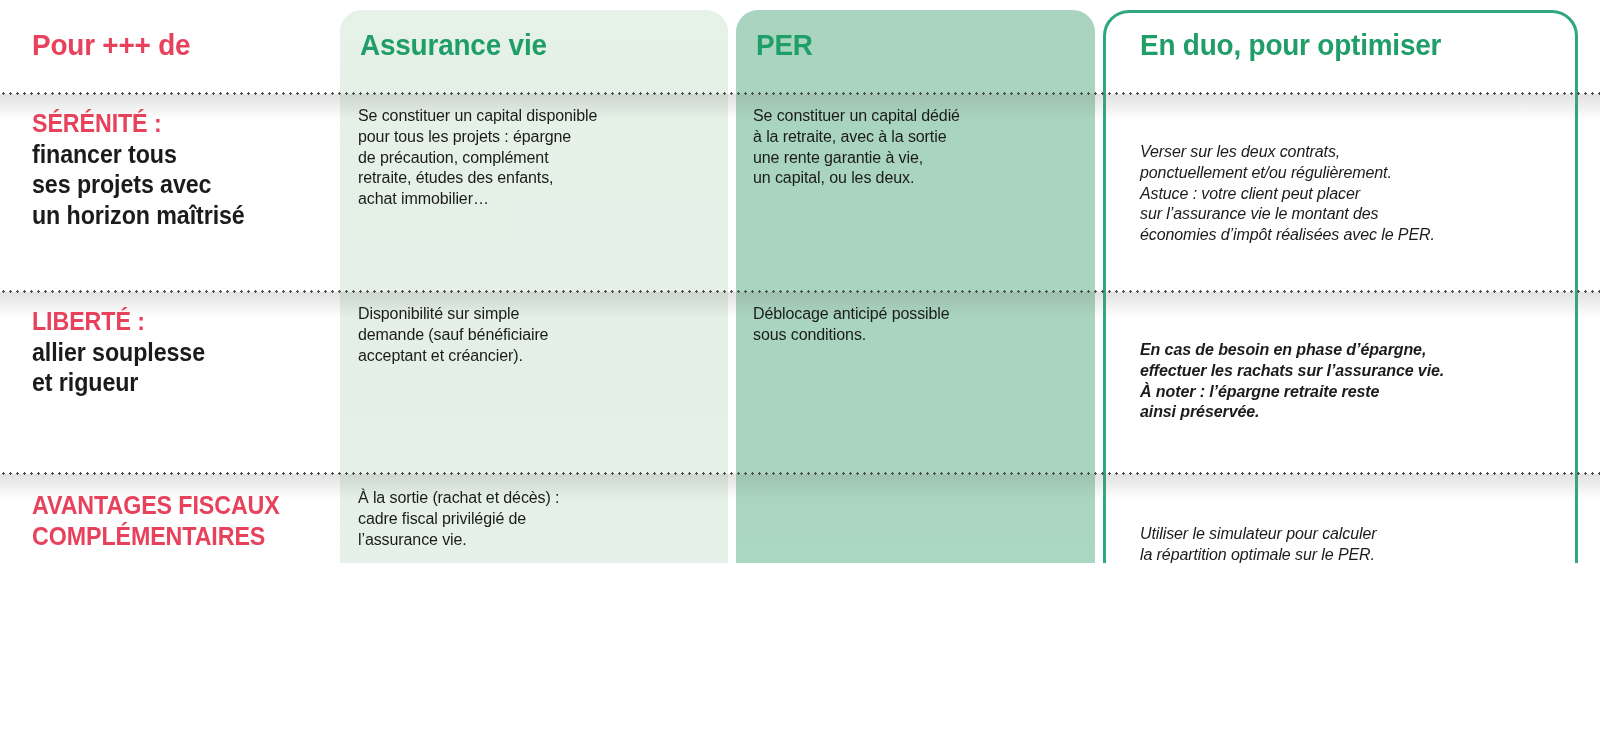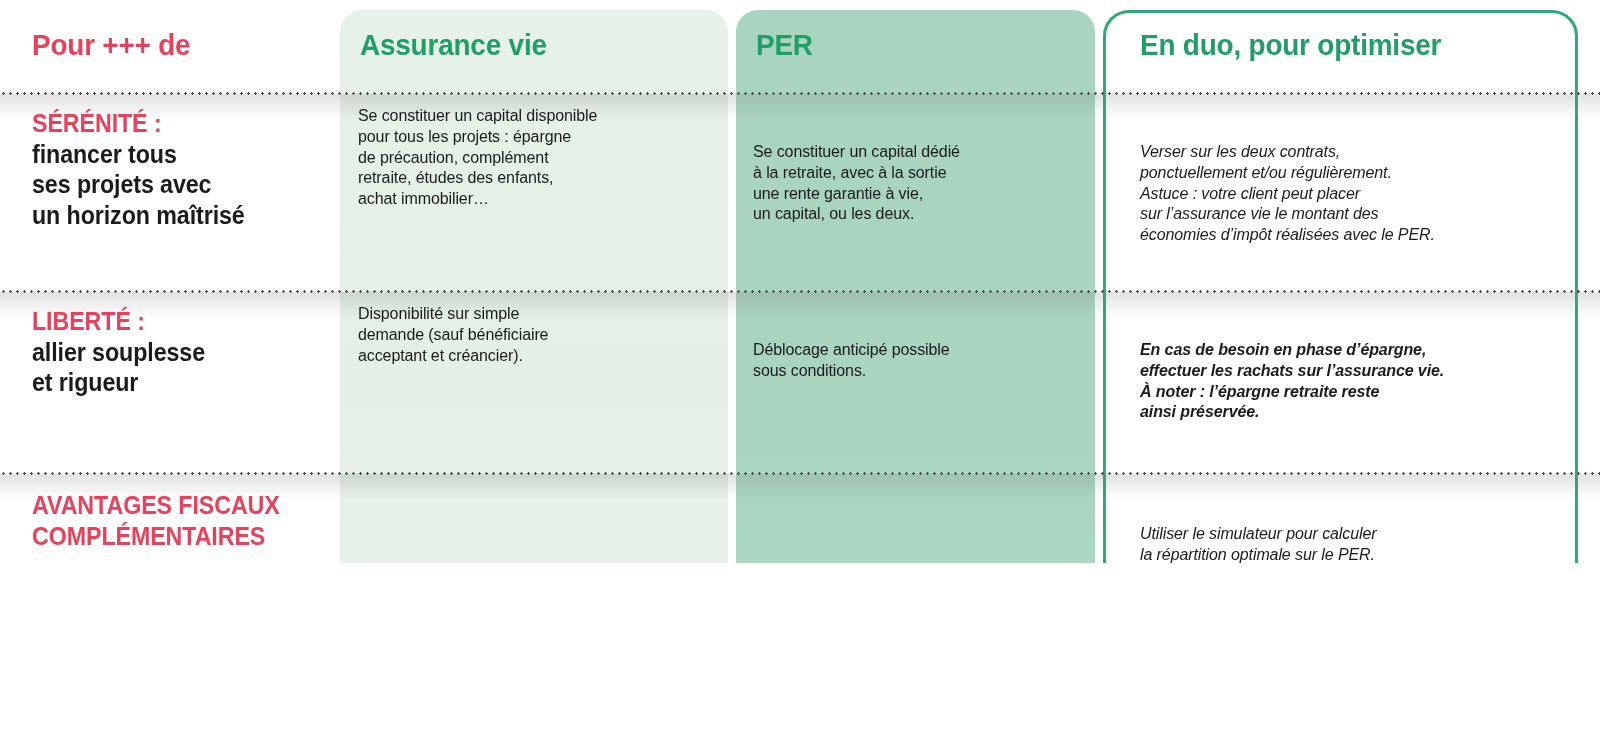--- a/index.html
+++ b/index.html
@@ -141,21 +141,21 @@
 
   
   .body {
     color: #1b1b1b;
     font-size: 16px;
     line-height: 1.30;
     white-space: pre-line;
     letter-spacing: -0.1px;
   }
   .body.av  { left: 358px; width: 360px; }
-  .body.per { left: 753px; width: 340px; margin-top: 36px; }
+  .body.per { left: 753px; width: 340px; }
   .body.duo {
     left: 1140px;
     width: 430px;
     font-style: italic;
     margin-top: 34px;
   }
 
   .body.r1 { top: 106px; }
   .body.r2 { top: 304px; }
   .body.r3 { top: 488px; }
@@ -229,20 +229,23 @@
 effectuer les rachats sur l’assurance vie.
 À noter : l’épargne retraite reste
 ainsi préservée.</div>
 
   <div class="cell rlabel r3">
     <div class="title">AVANTAGES FISCAUX
 COMPLÉMENTAIRES</div>
     <div class="sub"></div>
   </div>
 
+  <div class="cell body av r3">À la sortie (rachat et décès) :
+cadre fiscal privilégié de
+l’assurance vie.</div>
 
 
   <div class="cell body duo r3">Utiliser le simulateur pour calculer
 la répartition optimale sur le PER.
 À savoir : la déduction fiscale du PER
 est plus intéressante à partir d’un taux
 d’imposition de 15 %.</div>
 
 </div>
 

